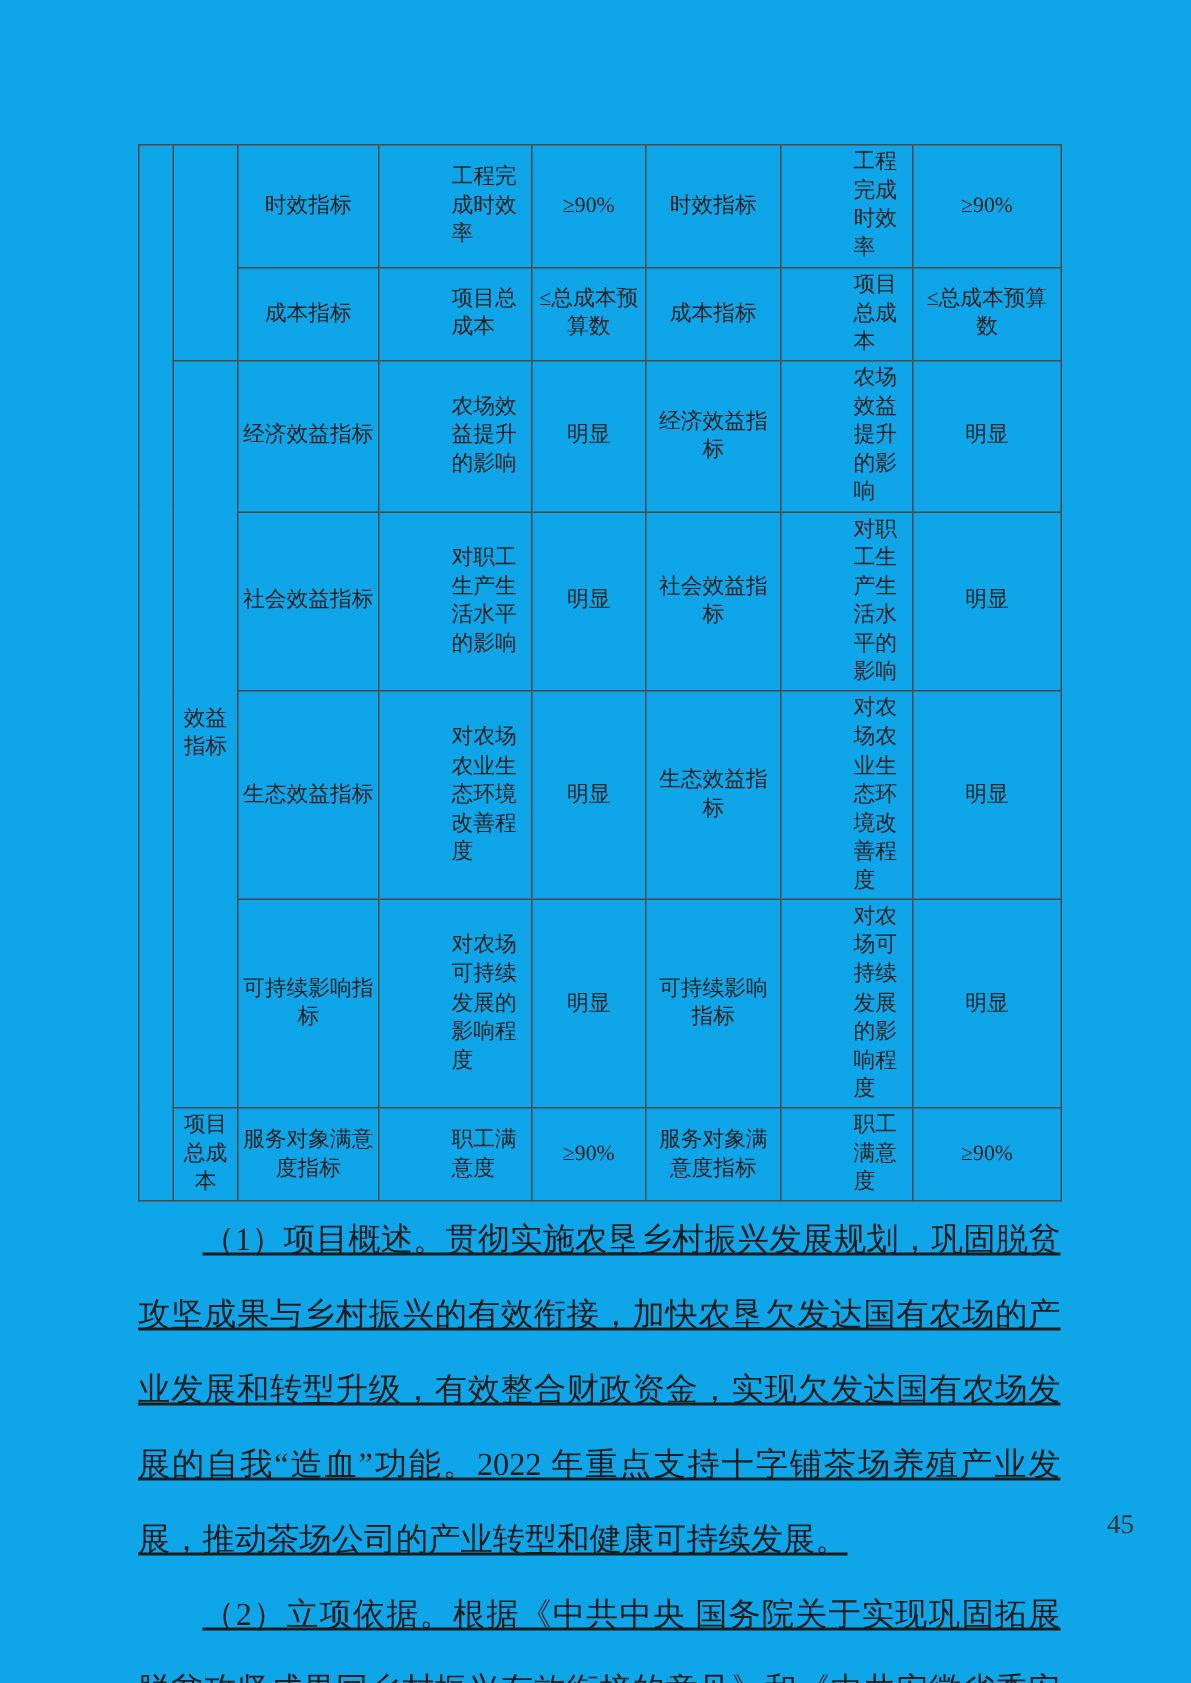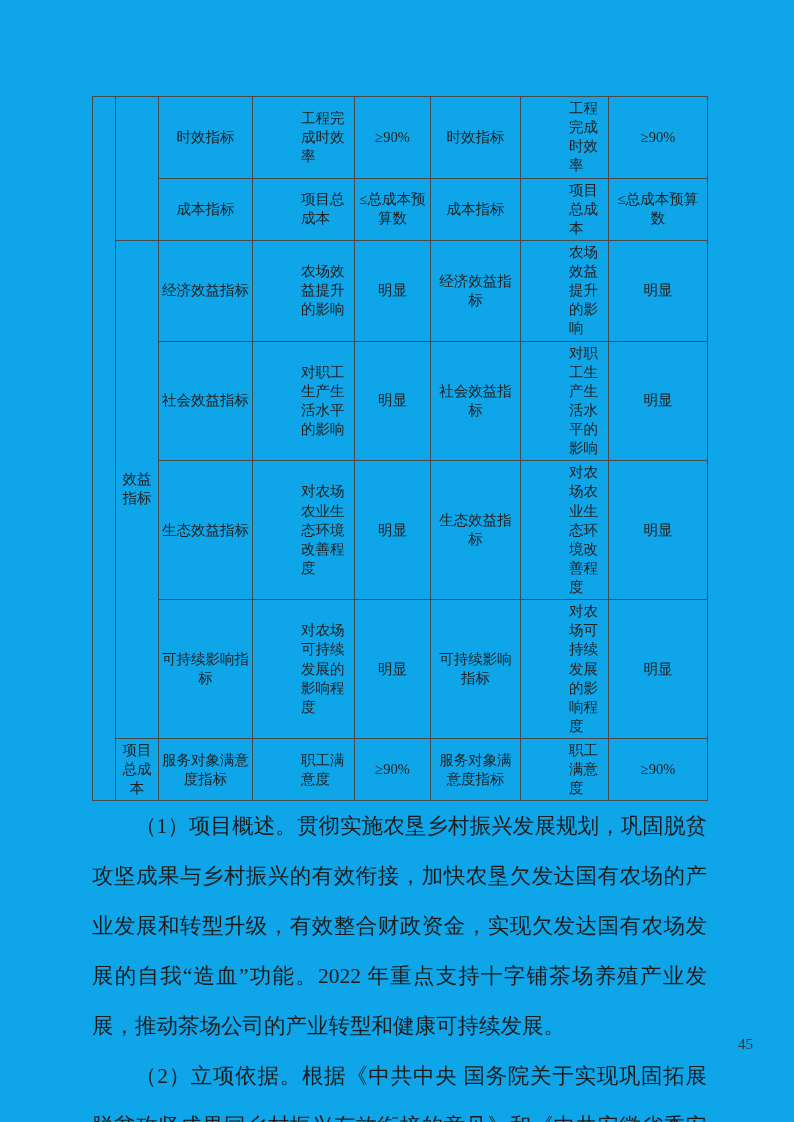--- a/index.html
+++ b/index.html
@@ -53,26 +53,27 @@
   }
   .body-para {
     margin: 0;
     font-size: 21.5px;
     line-height: 50px;
     text-align: justify;
     text-justify: inter-ideograph;
     text-indent: 2em;
     word-break: break-all;
     color: #1c1c1c;
+    text-decoration: underline;
   }
   .page-number {
     position: absolute;
     left: 738px;
-    top: 1036px;
-    font-size: 15px;
+    top: 1006px;
+    font-size: 18px;
     color: #333333;
   }
 </style>
 </head>
 <body>
 
 <div class="page">
   <div class="content">
 
     <table class="indicator-table">

